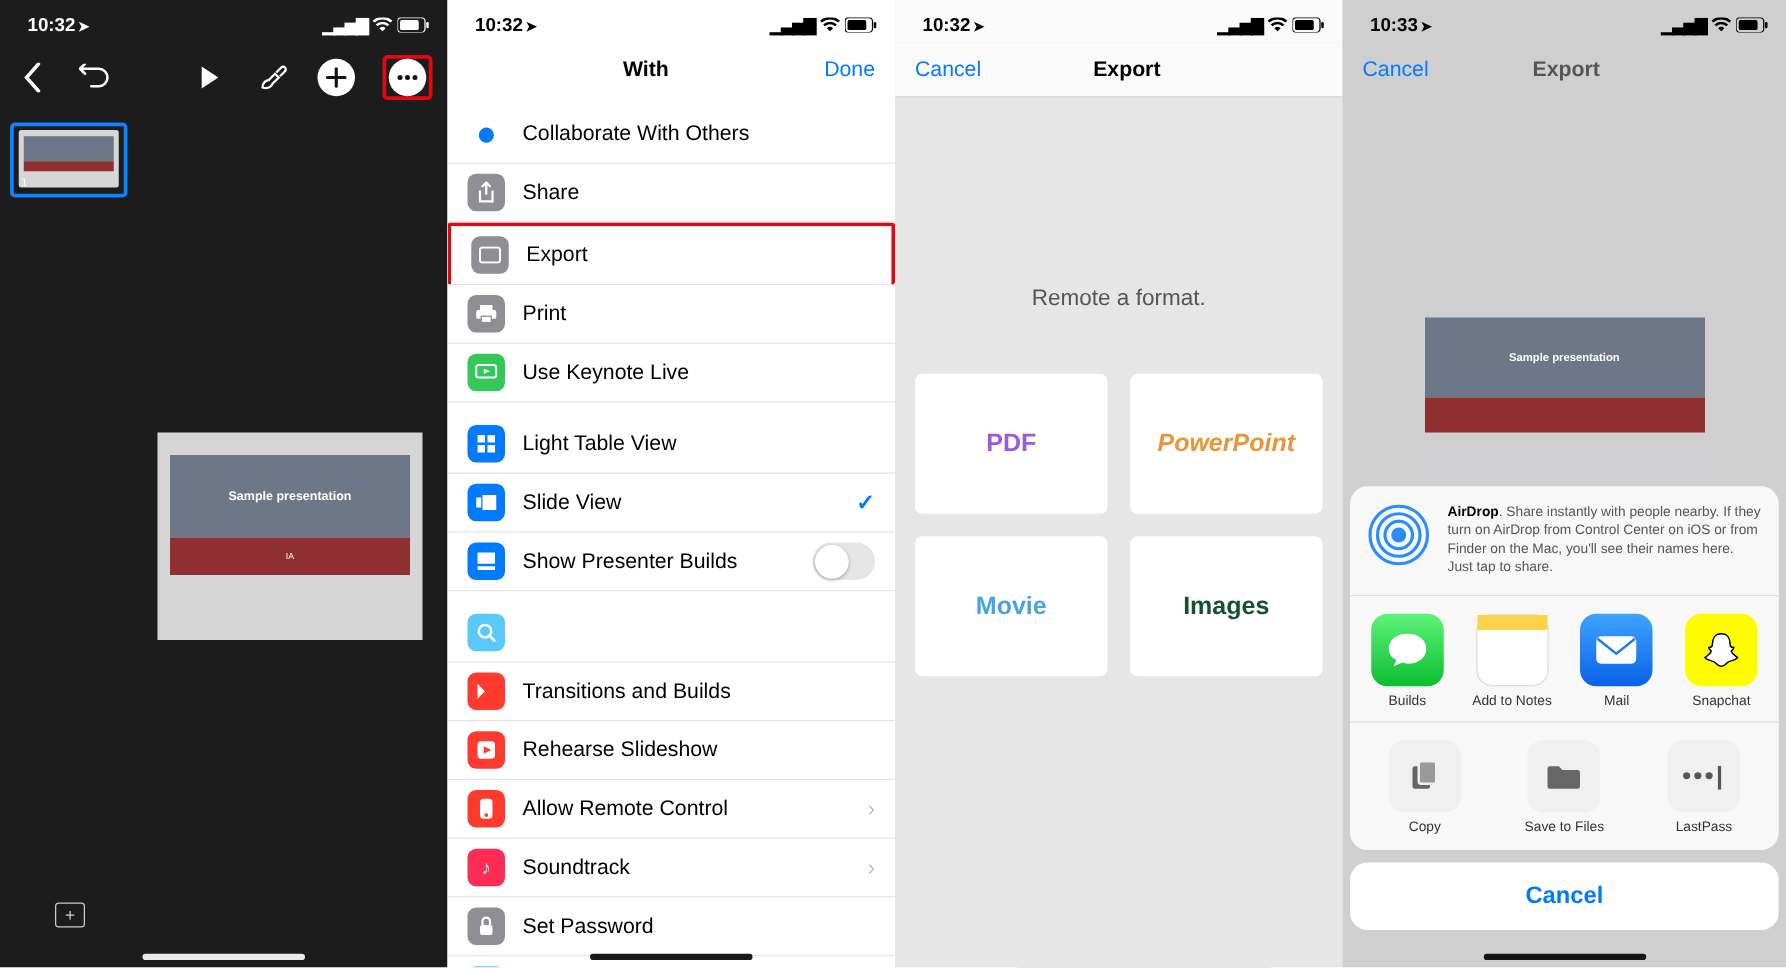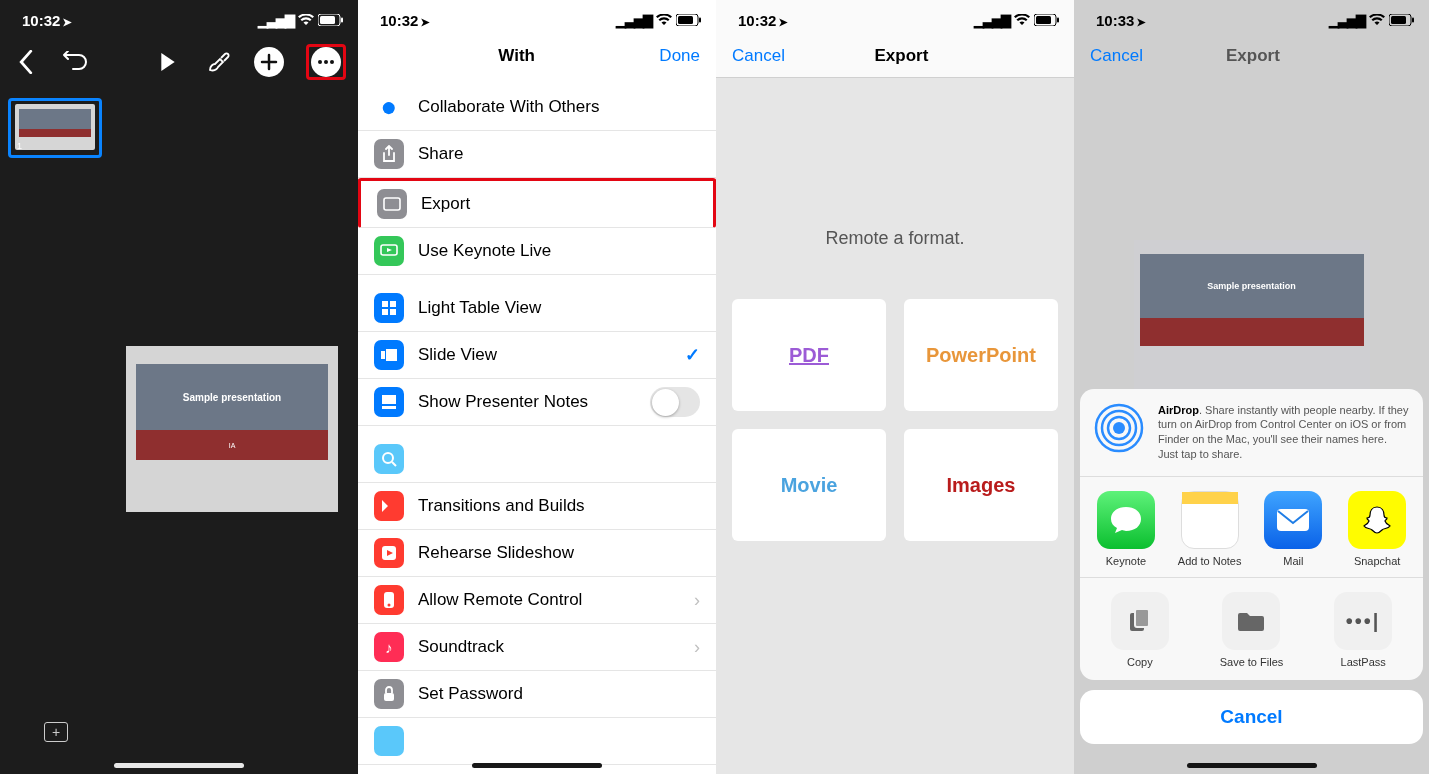--- a/index.html
+++ b/index.html
@@ -84,21 +84,21 @@
   .hl-box{ border:3px solid #e30613; border-radius:3px;}
 
   
   .s3-nav { display:flex; align-items:center; height:44px; padding:0 16px; font-size:17px; background:#fafafa; border-bottom:.5px solid #d0d0d0;}
   .s3-nav .cancel{ color:#007aff;}
   .s3-nav .title{ flex:1; text-align:center; font-weight:600; margin-left:-40px;}
   .s3-body{ padding-top:150px; text-align:center;}
   .s3-hint{ font-size:18px; color:#555; margin-bottom:50px;}
   .s3-grid{ display:grid; grid-template-columns:1fr 1fr; gap:18px; padding:0 16px;}
   .s3-card{ height:112px; background:#fff; border-radius:6px; display:flex; align-items:center; justify-content:center; font-size:20px; font-weight:600;}
-  .c-pdf{ color:#9c5bd6;text-decoration:underline;} .c-ppt{ color:#e8963a;} .c-mov{ color:#4aa3df;} .c-img{ color:#b91c1c;}
+  .c-pdf{ color:#9c5bd6;} .c-ppt{ color:#e8963a;font-style:italic;} .c-mov{ color:#4aa3df;} .c-img{ color:#14532d;}
 
   
   .s4-bg-slide{ position:absolute; top:240px; left:50%; transform:translateX(-50%); width:236px; height:150px; background:#cfcfd2; padding:14px 6px 6px;}
   .s4-bg-slide .band1{ height:64px; background:#6c7787; display:flex;align-items:center;justify-content:center;color:#fff;font-size:9px;font-weight:600;}
   .s4-bg-slide .band2{ height:28px; background:#8f2f2f;}
   .s4-nav{ display:flex; align-items:center; height:44px; padding:0 16px; font-size:17px;}
   .s4-nav .cancel{ color:#007aff;} .s4-nav .title{ flex:1; text-align:center; font-weight:600; margin-left:-50px; color:#555;}
   .share-sheet{
     position:absolute; left:6px; right:6px; bottom:30px; 
   }
@@ -248,20 +248,30 @@
     </div>
     <div class="list-row hl-box" style="border-bottom:.5px solid #e5e5e5;">
       <span class="icn grey">
           <svg width="18" height="14" viewBox="0 0 18 14">
             <rect x="1" y="1" width="16" height="12" rx="2" stroke="#fff" stroke-width="1.6" fill="none"></rect>
           </svg>
         </span>
       <span class="label">Export</span>
     </div>
     <div class="list-row">
+      <span class="icn grey">
+          <svg width="18" height="16" viewBox="0 0 18 16">
+            <rect x="4" y="1" width="10" height="4" fill="#fff"></rect>
+            <rect x="1" y="5" width="16" height="7" rx="1.5" fill="#fff"></rect>
+            <rect x="5" y="10" width="8" height="5" fill="#fff" stroke="#8e8e93"></rect>
+          </svg>
+        </span>
+      <span class="label">Print</span>
+    </div>
+    <div class="list-row">
       <span class="icn green">
           <svg width="18" height="14" viewBox="0 0 18 14">
             <rect x="1" y="1" width="16" height="10" rx="2" fill="none" stroke="#fff" stroke-width="1.6"></rect>
             <path d="M7 4 L12 6 L7 8 Z" fill="#fff"></path>
           </svg>
         </span>
       <span class="label">Use Keynote Live</span>
     </div>
     <div class="sep-big"></div>
     <div class="list-row">
@@ -285,21 +295,21 @@
       <span class="label">Slide View</span>
       <span class="check">✓</span>
     </div>
     <div class="list-row">
       <span class="icn blue">
           <svg width="16" height="16" viewBox="0 0 16 16">
             <rect x="1" y="1" width="14" height="9" fill="#fff"></rect>
             <rect x="1" y="12" width="14" height="3" fill="#fff"></rect>
           </svg>
         </span>
-      <span class="label">Show Presenter Notes</span>
+      <span class="label">Show Presenter Builds</span>
       <span class="switch"></span>
     </div>
     <div class="sep-big"></div>
     <div class="list-row">
       <span class="icn cyan">
           <svg width="16" height="16" viewBox="0 0 16 16">
             <circle cx="7" cy="7" r="5" stroke="#fff" stroke-width="2" fill="none"></circle>
             <path d="M11 11 L15 15" stroke="#fff" stroke-width="2"></path>
           </svg>
         </span>
@@ -430,21 +440,21 @@
         </div>
         <div class="airdrop-text"><b>AirDrop</b><span>. Share instantly with people nearby. If they turn on AirDrop from Control Center on iOS or from Finder on the Mac, you'll see their names here. Just tap to share.</span></div>
       </div>
       <div class="app-row">
         <div class="app-item">
           <div class="app-ico ico-msg">
               <svg width="34" height="30" viewBox="0 0 34 30">
                 <path d="M17 2 C8 2 2 7 2 14 C2 18 4 21 8 23 L6 28 L13 25 C14 25 16 26 17 26 C26 26 32 21 32 14 C32 7 26 2 17 2 Z" fill="#fff"></path>
               </svg>
             </div>
-          <span>Keynote</span>
+          <span>Builds</span>
         </div>
         <div class="app-item">
           <div class="app-ico ico-notes"></div>
           <span>Add to Notes</span>
         </div>
         <div class="app-item">
           <div class="app-ico ico-mail">
               <svg width="36" height="26" viewBox="0 0 36 26">
                 <rect x="2" y="2" width="32" height="22" rx="4" fill="#fff"></rect>
                 <path d="M3 4 L18 16 L33 4" stroke="#1f7de6" stroke-width="2" fill="none"></path>

